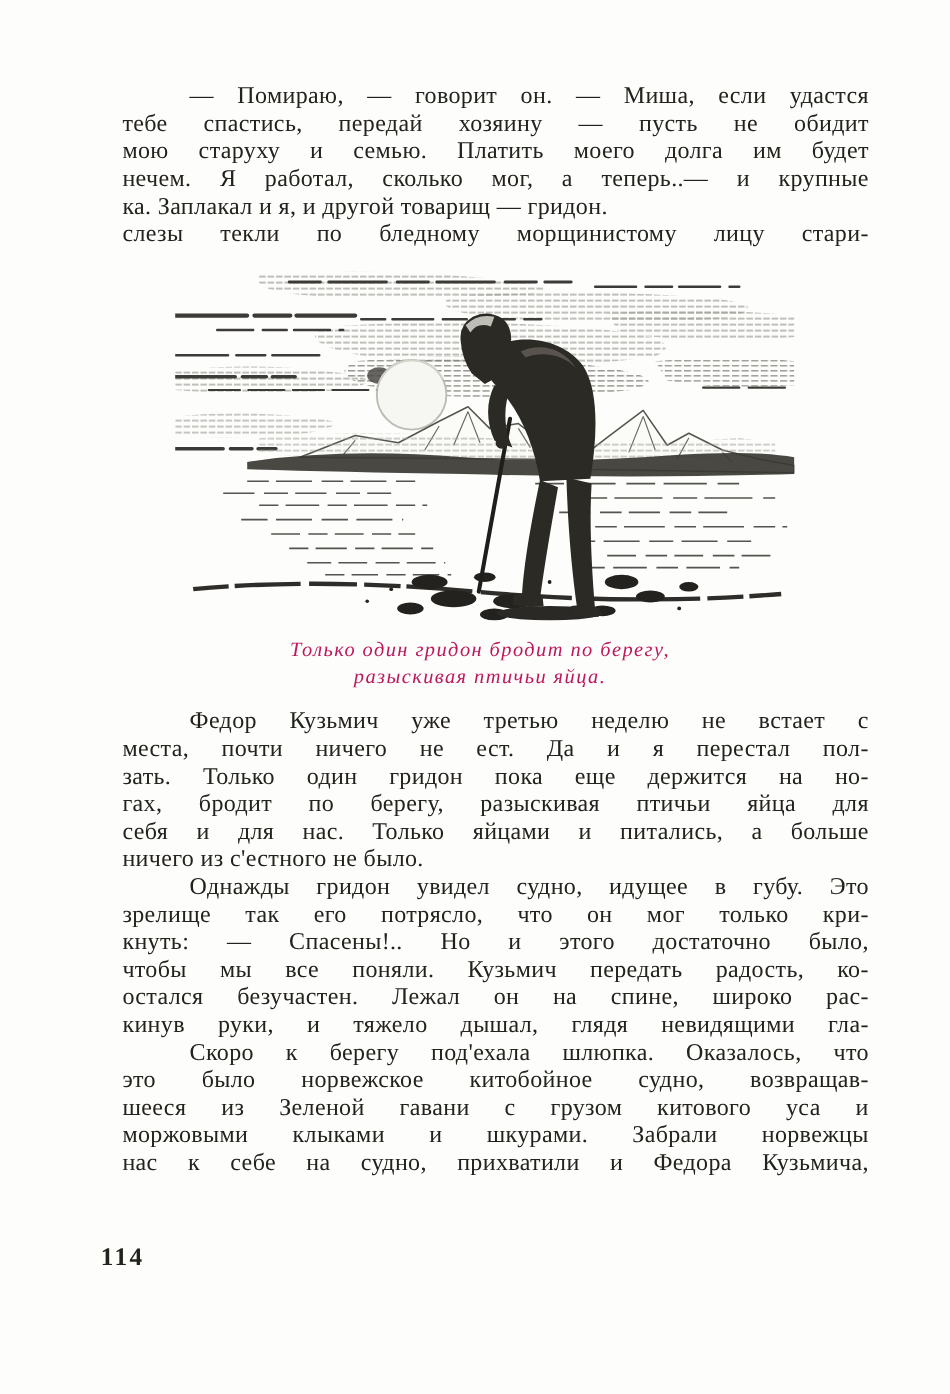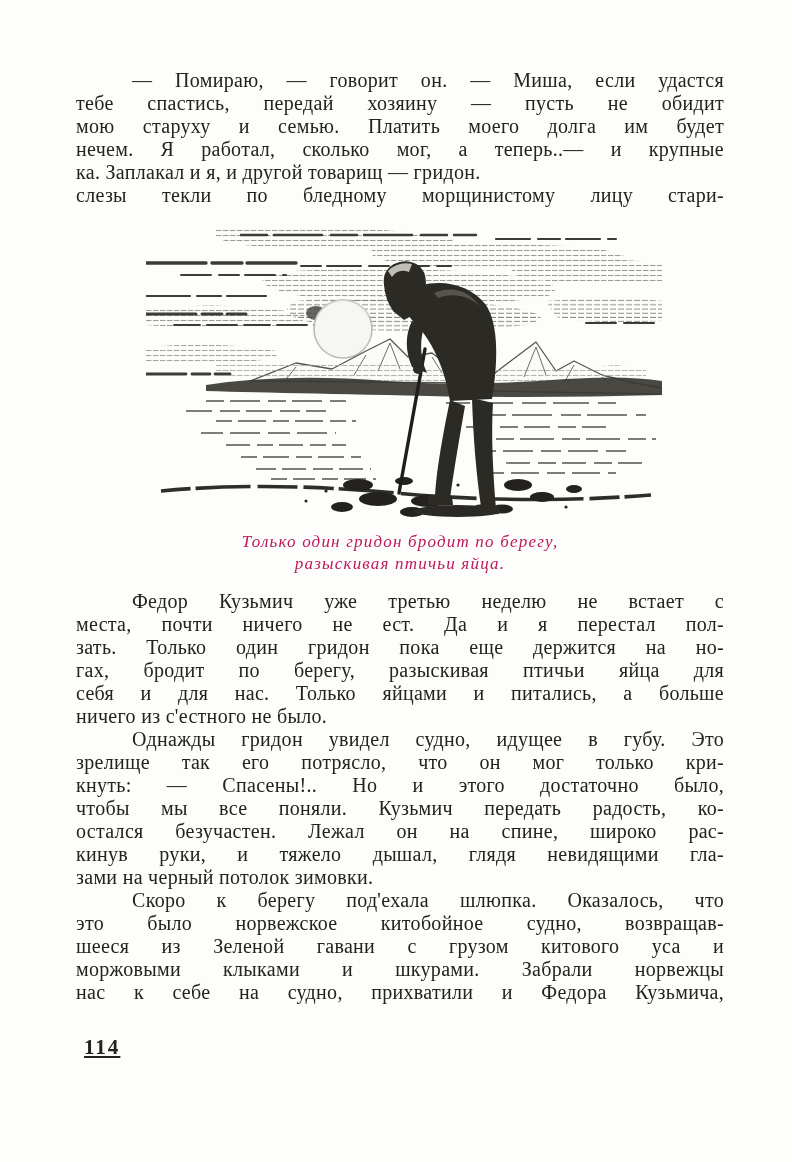--- a/index.html
+++ b/index.html
@@ -16,38 +16,39 @@
     font-size:20px;line-height:23px;
     letter-spacing:0.3px;
   }
   .textblock-top{top:69px;}
   .textblock-bottom{top:590px;}
   .line{
     text-align:justify;
     text-align-last:justify;
     white-space:normal;
     height:23px;
+    margin-left:26px;
   }
   .line.para-start{text-indent:56px;}
   .line.para-end{text-align-last:left;}
   .figure{
     position:absolute;left:146px;top:223px;width:516px;height:294px;
   }
   .figure svg{display:block;width:516px;height:294px;}
   .caption{
     position:absolute;left:76px;top:531px;width:648px;
     text-align:center;
     font-style:italic;
     font-size:17px;line-height:22px;
     letter-spacing:1.2px;
     color:#be185d;
   }
   .pagenum{
     position:absolute;left:84px;top:1035px;
-    font-size:21px;font-weight:600;letter-spacing:2px;text-decoration:underline;
+    font-size:21px;font-weight:600;letter-spacing:2px;
   }
 </style>
 </head>
 <body>
 
 <div class="page">
 
   <div class="textblock textblock-top">
       <div>
         <div class="line para-start">— Помираю, — говорит он. — Миша, если удастся</div>
@@ -175,21 +176,20 @@
         <div class="line">себя и для нас. Только яйцами и питались, а больше</div>
         <div class="line para-end">ничего из с'естного не было.</div>
       </div>
       <div>
         <div class="line para-start">Однажды гридон увидел судно, идущее в губу. Это</div>
         <div class="line">зрелище так его потрясло, что он мог только кри-</div>
         <div class="line">кнуть: — Спасены!.. Но и этого достаточно было,</div>
         <div class="line">чтобы мы все поняли. Кузьмич передать радость, ко-</div>
         <div class="line">остался безучастен. Лежал он на спине, широко рас-</div>
         <div class="line">кинув руки, и тяжело дышал, глядя невидящими гла-</div>
-        <div class="line para-end">зами на черный потолок зимовки.</div>
       </div>
       <div>
         <div class="line para-start">Скоро к берегу под'ехала шлюпка. Оказалось, что</div>
         <div class="line">это было норвежское китобойное судно, возвращав-</div>
         <div class="line">шееся из Зеленой гавани с грузом китового уса и</div>
         <div class="line">моржовыми клыками и шкурами. Забрали норвежцы</div>
         <div class="line">нас к себе на судно, прихватили и Федора Кузьмича,</div>
       </div>
     </div>
 

